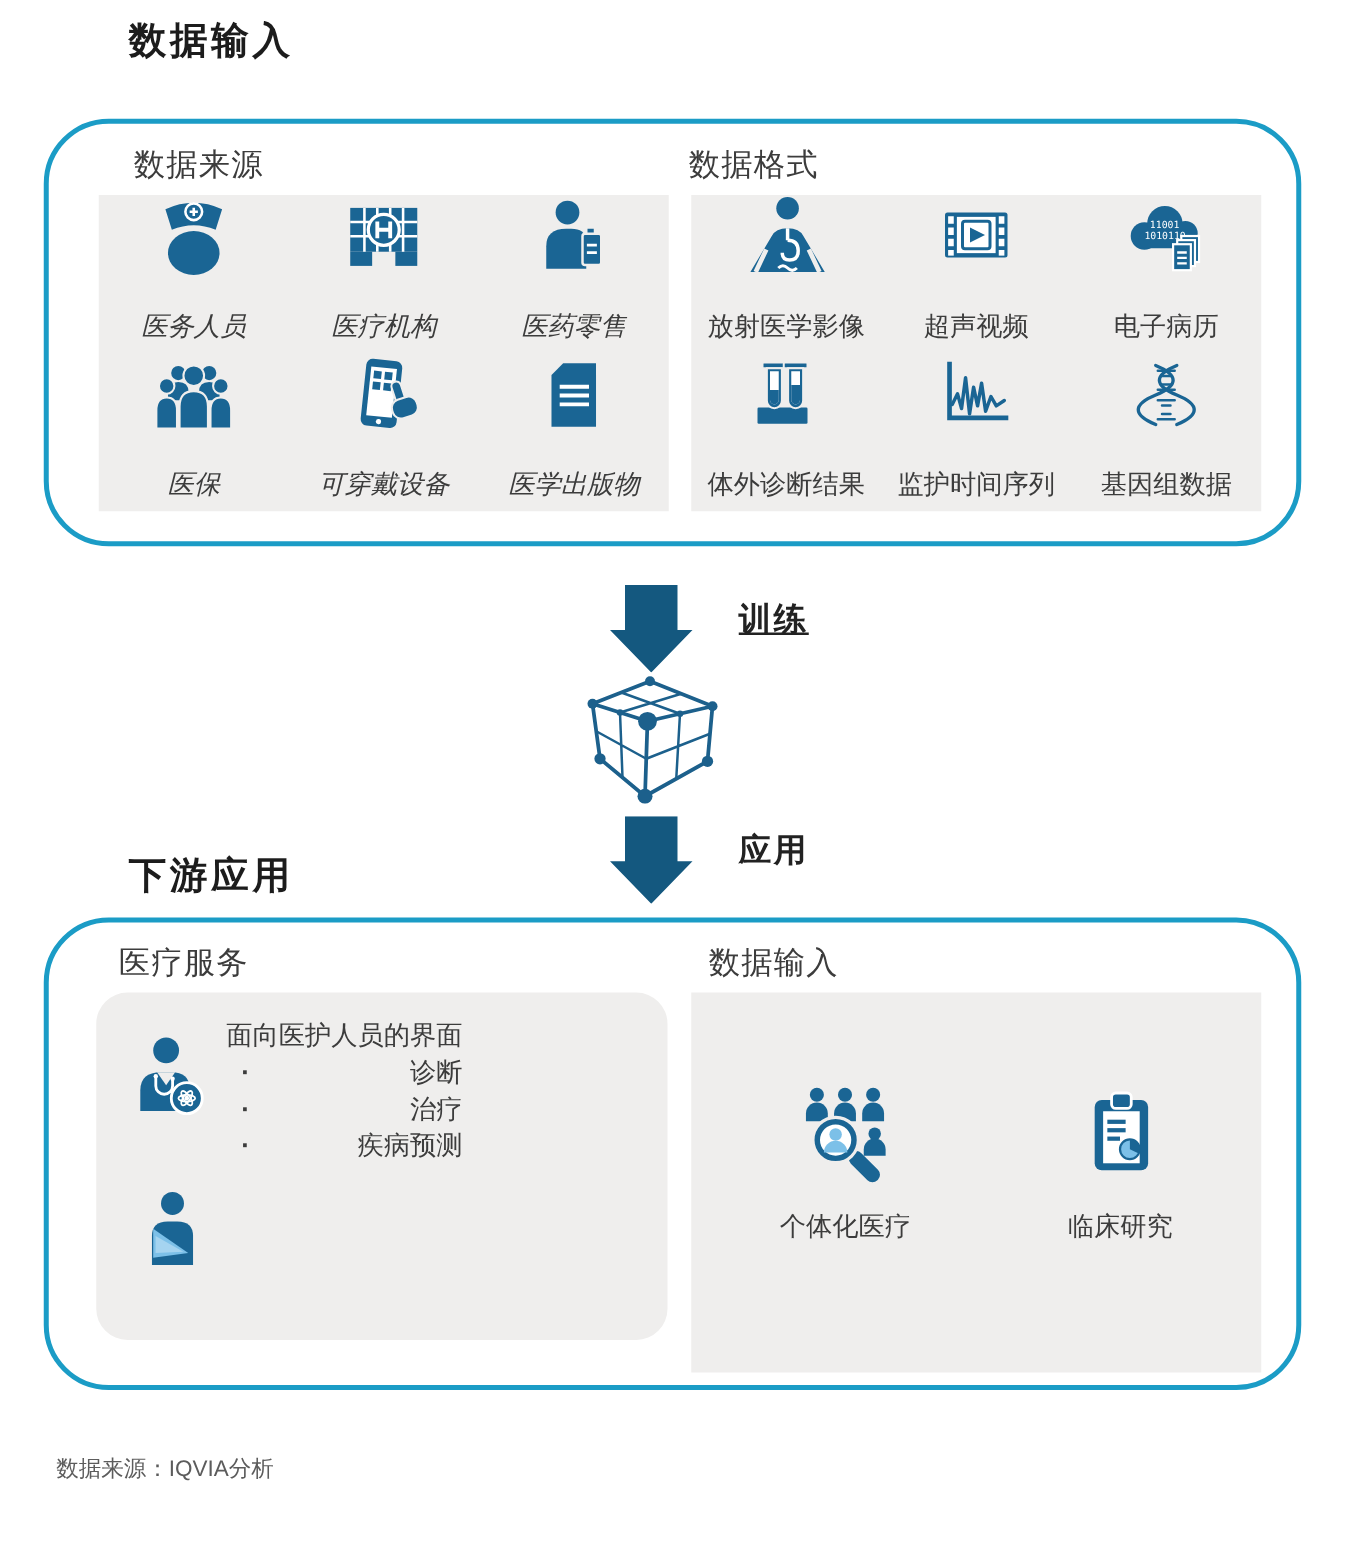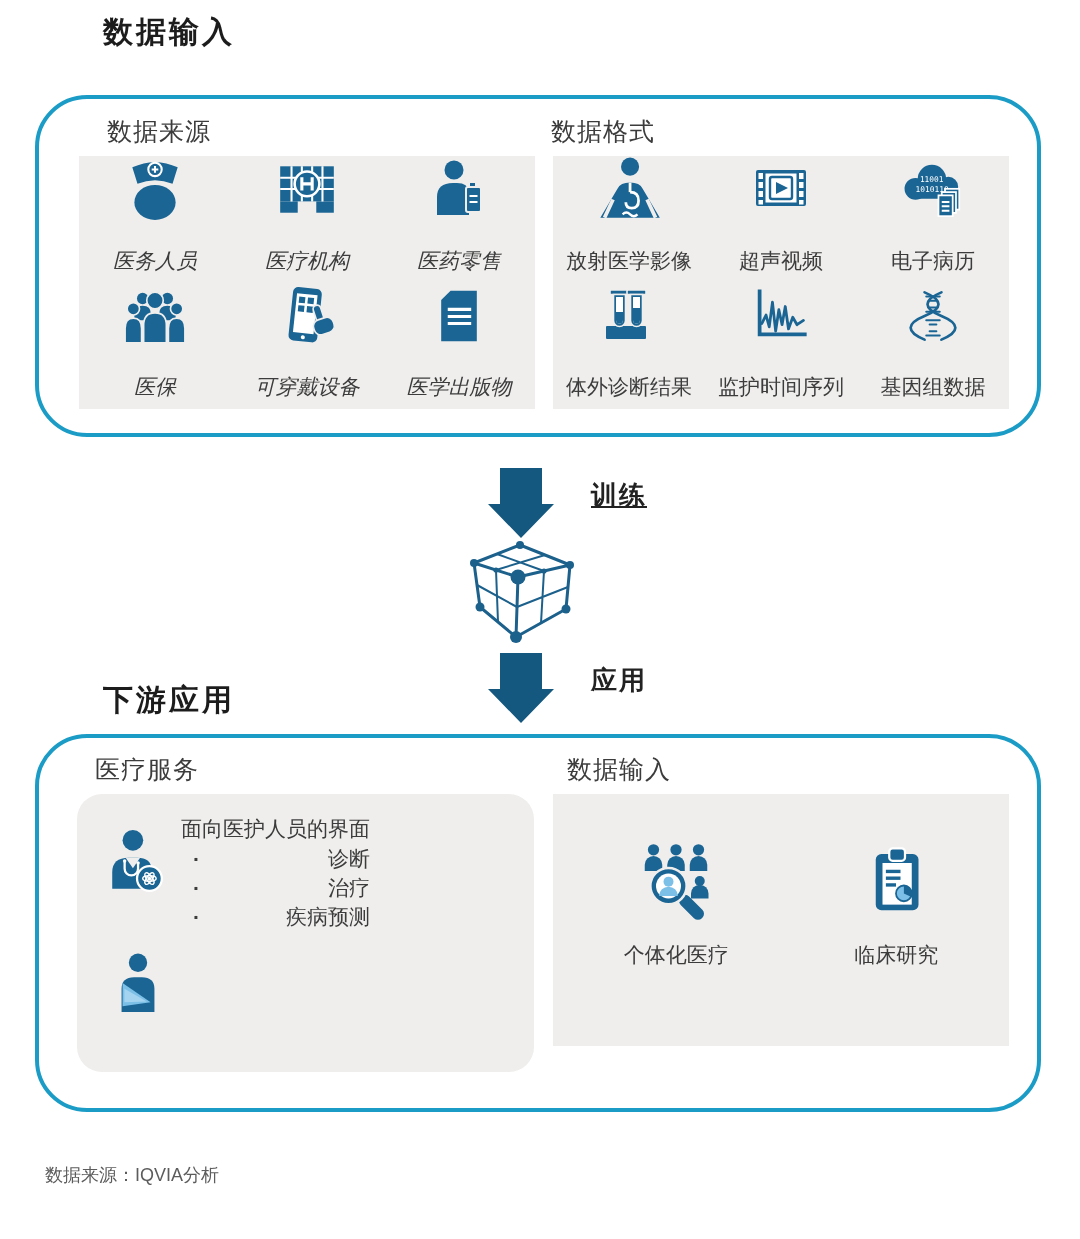--- a/index.html
+++ b/index.html
@@ -28,21 +28,21 @@
   
   .flow-arrow{position:absolute;left:486px;width:70px;height:70px;line-height:0;}
   #arrow-train{top:468px;}
   #arrow-apply{top:653px;}
   .flow-label{position:absolute;left:591px;font-size:26px;font-weight:700;color:#222;letter-spacing:2px;}
   #label-train{top:478px;text-decoration:underline;}
   #label-apply{top:663px;}
   #cube{position:absolute;left:466px;top:537px;width:112px;height:106px;line-height:0;}
   
   #services-panel{left:73px;top:794px;width:457px;height:278px;padding:20px 0 0 26px;box-sizing:border-box;border-radius:25px;}
-  #rnd-panel{left:549px;top:794px;width:456px;height:252px;display:flex;align-items:center;justify-content:space-around;padding:10px 8px 40px 8px;box-sizing:border-box;}
+  #rnd-panel{left:549px;top:794px;width:456px;height:304px;display:flex;align-items:center;justify-content:space-around;padding:10px 8px 40px 8px;box-sizing:border-box;}
   .service-group{display:flex;margin-bottom:6px;}
   .service-icon{width:64px;flex:none;padding-top:8px;line-height:0;}
   .service-text{margin-left:14px;}
   .service-heading{font-size:21px;color:#3c3c3c;line-height:30px;}
   .service-bullets{list-style:none;margin:0;padding:0 0 0 30px;}
   .service-bullets li{font-size:21px;color:#3c3c3c;line-height:29px;position:relative;}
   .service-bullets li::before{content:"·";position:absolute;left:-18px;font-weight:700;}
   .rnd-item{display:flex;flex-direction:column;align-items:center;}
   .rnd-item .icon{line-height:0;margin-bottom:20px;}
   .footer-note{position:absolute;left:45px;top:1163px;font-size:18px;color:#5c5c5c;}

